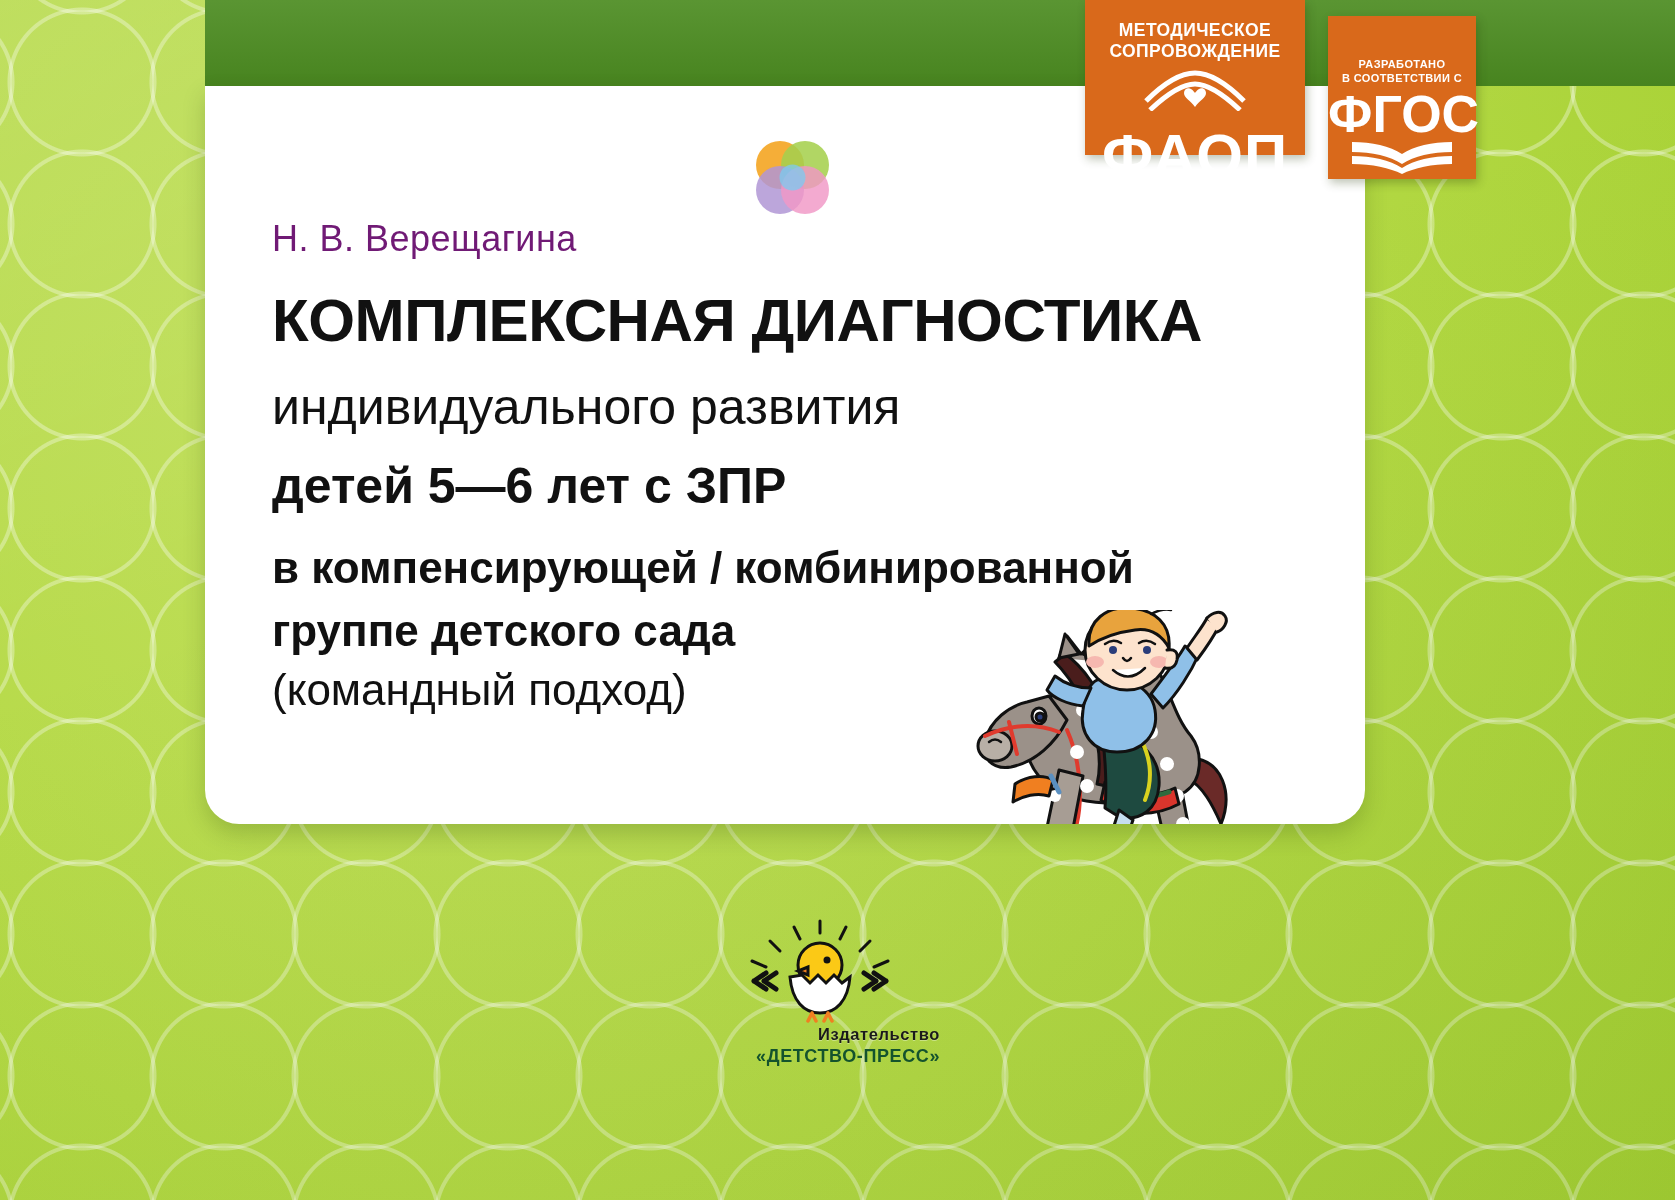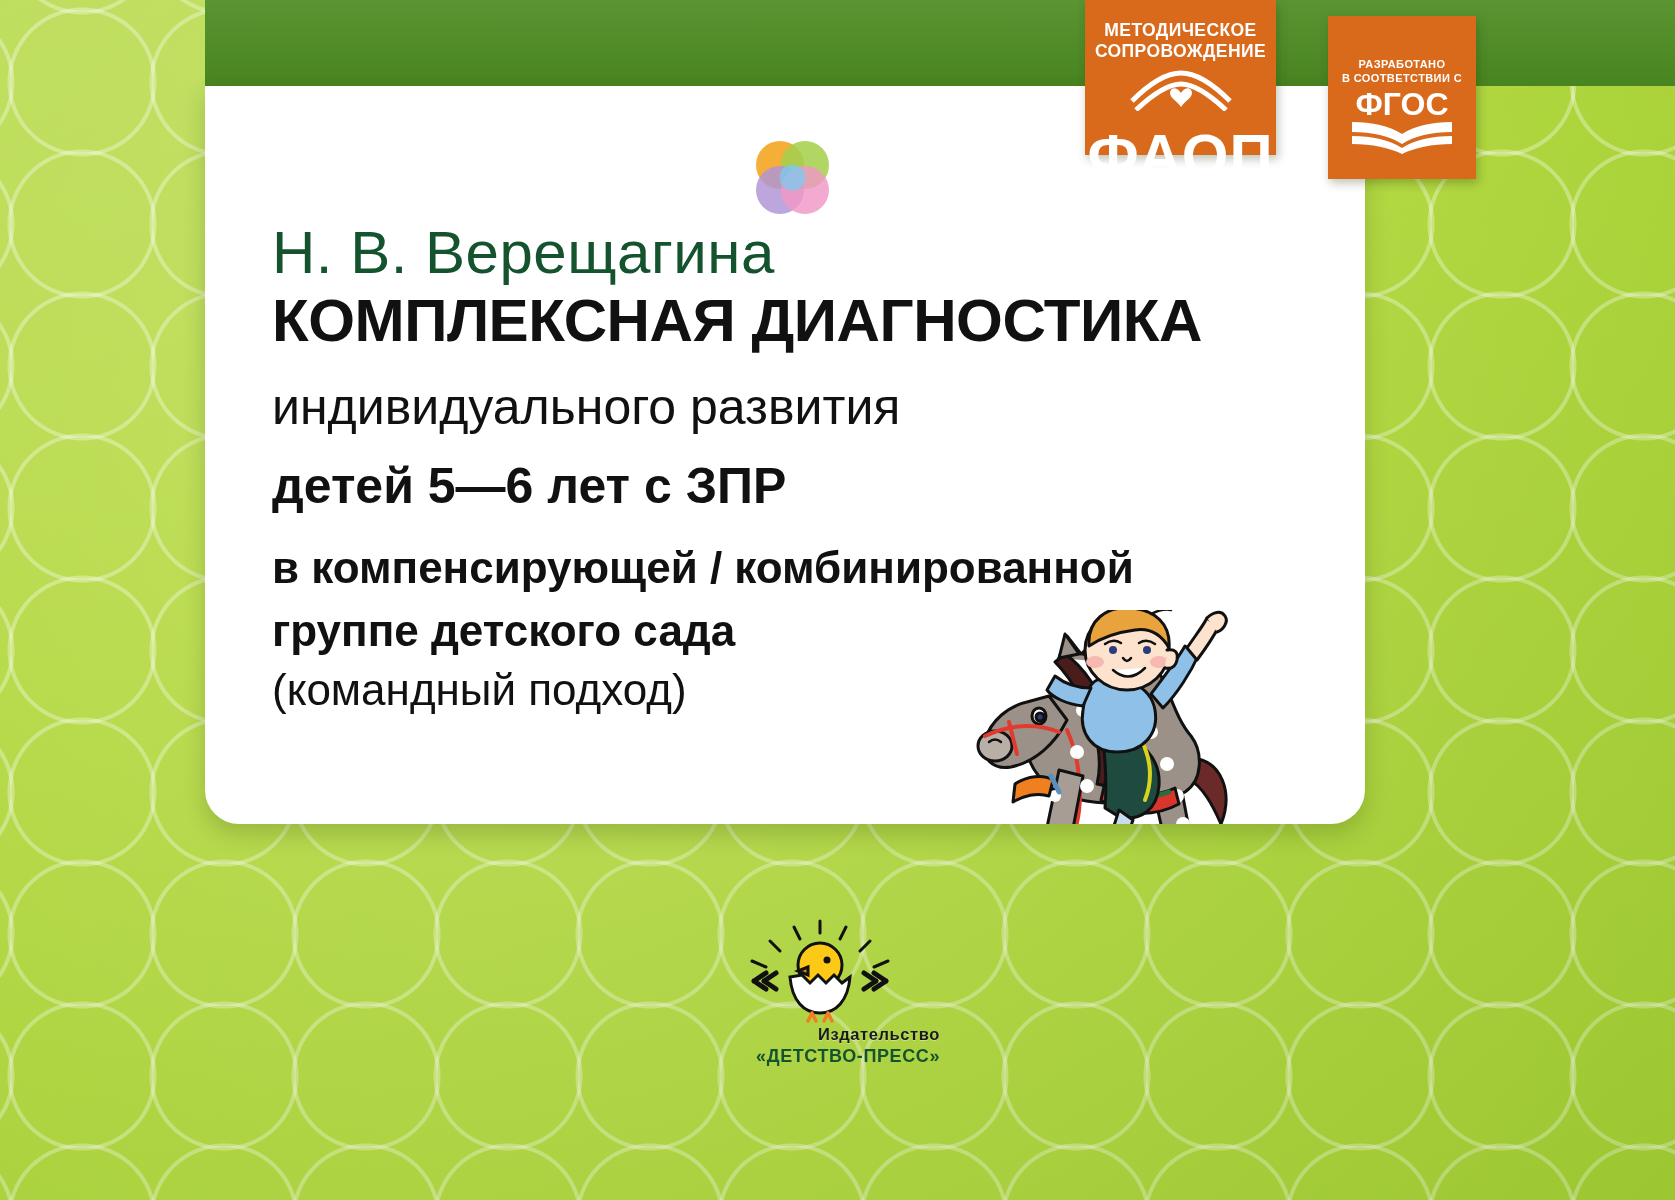--- a/index.html
+++ b/index.html
@@ -57,53 +57,53 @@
   }
 
   
   .badge{
     position:absolute;
     background:#d9691b;
     color:#fff;
     text-align:center;
     box-shadow:2px 4px 9px rgba(40,60,10,.30);
   }
-  .badge-faop{left:1085px;top:0;width:191px;height:155px;}
+  .badge-faop{left:1085px;top:0;width:220px;height:155px;}
   .badge-fgos{left:1328px;top:16px;width:148px;height:163px;}
 
   .badge-faop .btxt{
     font-size:17.5px;font-weight:bold;letter-spacing:.4px;line-height:1.22;
     padding-top:20px;
   }
   .badge-faop .bmark{
     font-size:60px;font-weight:bold;letter-spacing:1px;line-height:1;
     margin-top:15px;
   }
   .badge-fgos .btxt{
     font-size:11px;font-weight:bold;letter-spacing:.4px;line-height:1.25;
     padding-top:42px;
   }
   .badge-fgos .bmark{
-    font-size:32px;font-weight:bold;letter-spacing:0px;line-height:1;
+    font-size:52px;font-weight:bold;letter-spacing:0px;line-height:1;
     margin-top:2px;
   }
   .arch-svg{display:block;margin:4px auto 0;}
   .book-svg{display:block;margin:0 auto;}
 
   
   .badge-strip{
     position:absolute;background:#e7eef2;
   }
   .strip-a{left:1293px;top:86px;width:34px;height:80px;}
   .strip-b{left:1293px;top:146px;width:100px;height:22px;}
 
   
   .author{
     position:absolute;left:272px;top:218px;
-    color:#14532d;font-size:60px;letter-spacing:.5px;white-space:nowrap;text-align:center;
+    color:#701a75;font-size:36px;letter-spacing:.5px;white-space:nowrap;text-align:center;
   }
   .title-main{
     position:absolute;left:272px;top:287px;
     color:#111;font-size:59px;font-weight:bold;letter-spacing:-.5px;
     white-space:nowrap;
     transform:scaleX(1.02);transform-origin:left center;
   }
   .sub{
     position:absolute;left:272px;color:#111;white-space:nowrap;
   }

